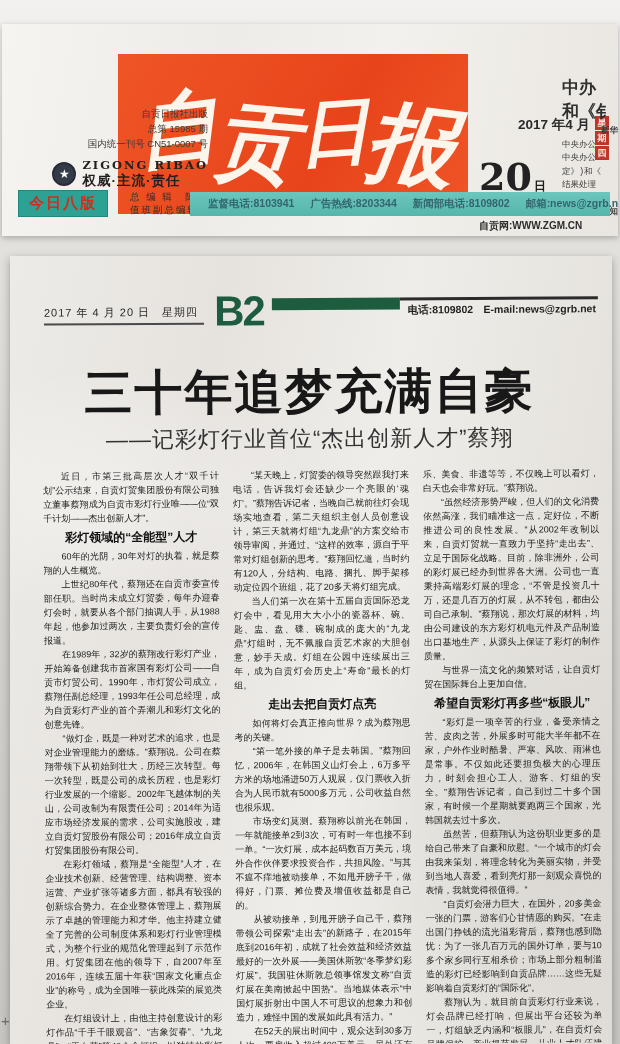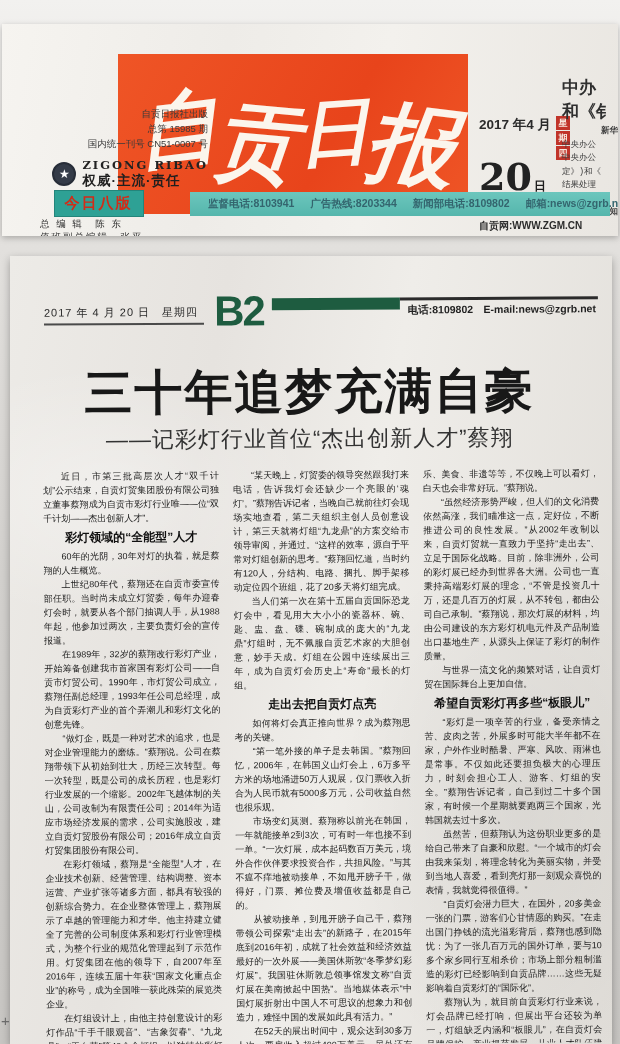--- a/index.html
+++ b/index.html
@@ -33,27 +33,27 @@
   .mh-left { position:absolute; left:14px; top:82px; width:192px; text-align:right; }
   .mh-organ { font-size:13px; font-weight:700; letter-spacing:1px; color:#2b2b2b; text-align:left; }
   .mh-small { font-size:9.5px; color:#3a3a3a; margin-top:2px; }
   .mh-logo-row { display:flex; align-items:center; justify-content:flex-end; margin-top:7px; text-align:left; }
   .mh-logo { width:24px; height:24px; border-radius:50%; background:#343b48; color:#fff;
     display:flex; align-items:center; justify-content:center; font-size:12px; margin-right:6px; flex:0 0 auto;
     border:2px solid #272d38; }
   .mh-pinyin { font-family:"DejaVu Serif", serif; font-size:11.5px; font-weight:700; letter-spacing:2px; color:#222; }
   .mh-slogan { font-size:13.5px; font-weight:800; color:#1f1f1f; letter-spacing:1px; }
 
-  .mh-bottomrow { position:absolute; left:16px; top:166px; display:flex; align-items:flex-end;flex-direction:column; }
+  .mh-bottomrow { position:absolute; left:16px; top:166px; display:flex; align-items:flex-start; }
   .mh-pages { background:#2ea195; color:#d32c18; font-weight:900; font-size:15px;
     padding:3px 10px; letter-spacing:2px; border:1px solid #23857b; }
   .mh-editors { margin-left:22px; font-size:9.5px; color:#2e2e2e; line-height:13px; letter-spacing:2px; }
 
   .mh-date { position:absolute; left:477px; top:92px; width:118px; }
-  .mh-ym-row { display:flex; align-items:flex-start; }
+  .mh-ym-row { display:flex; align-items:flex-start;margin-left:39px; }
   .mh-ym { font-size:13.5px; font-weight:700; color:#2a2a2a; white-space:nowrap; }
   .mh-weekstack { margin-left:5px; display:flex; flex-direction:column; gap:1px; }
   .mh-weekstack b { width:14px; height:14px; background:#c1342a; color:#f6e8df;
     font-size:9px; font-weight:700; display:flex; align-items:center; justify-content:center; }
   .mh-day-row { display:flex; align-items:baseline; margin-top:-2px; }
   .mh-day { font-family:"DejaVu Serif", serif; font-size:38px; font-weight:900; color:#222; line-height:1; }
   .mh-day-suffix { font-size:12px; font-weight:700; margin-left:2px; }
   .mh-lunar { font-size:10.5px; font-weight:800; margin-top:3px; white-space:nowrap; color:#222; }
   .mh-site { font-size:10px; font-weight:700; margin-top:6px; white-space:nowrap; color:#2c2c2c; }
 

